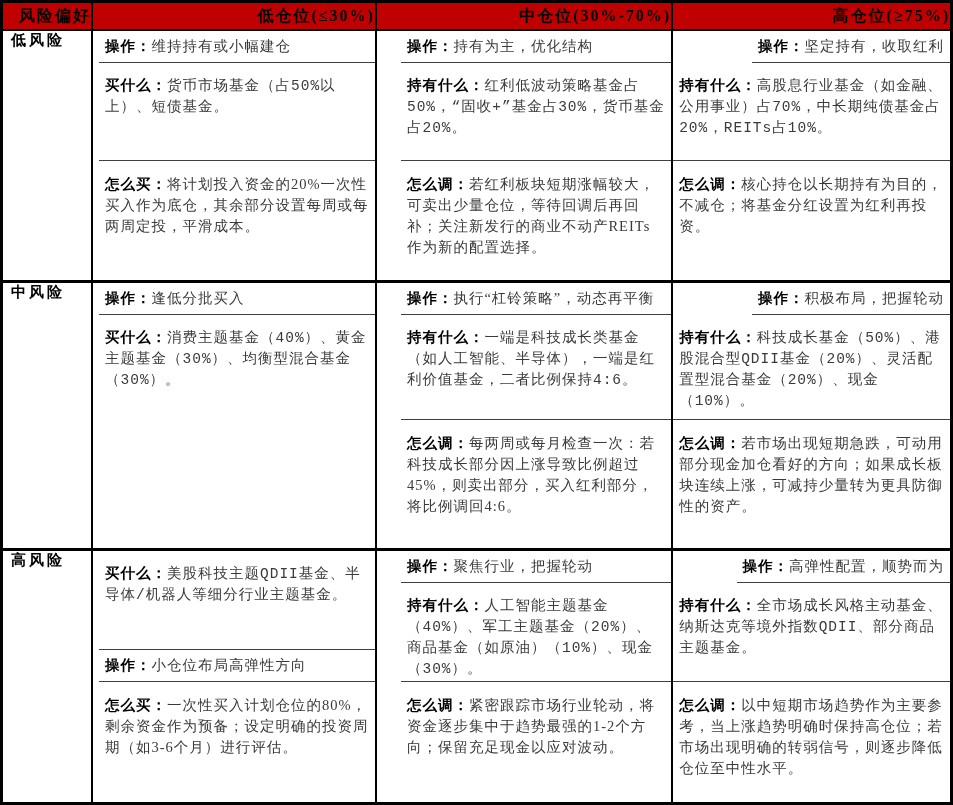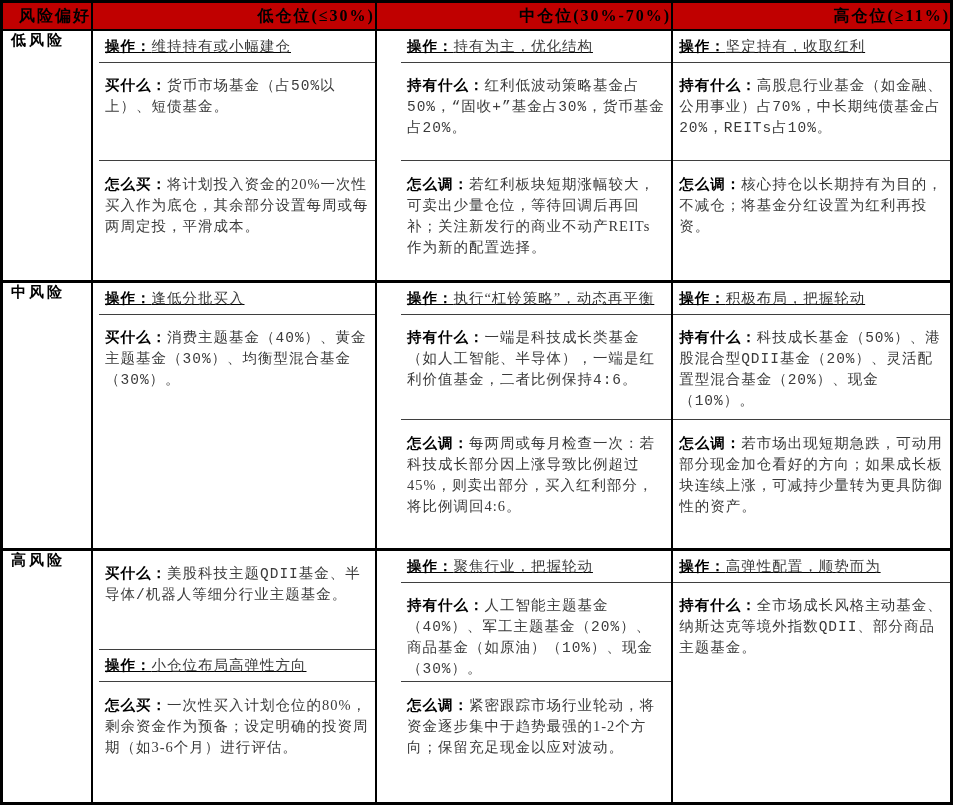--- a/index.html
+++ b/index.html
@@ -31,21 +31,21 @@
   .r3 { flex: 253; }
   .c {
     border-right: 2px solid #000;
     overflow: hidden;
     min-width: 0;
   }
   .c:last-child { border-right: none; }
   .c0 { flex: 0 0 90px; }
   .c1 { flex: 288; margin-left: 6px; }
   .c2 { flex: 282; margin-left: 24px; }
-  .c3 { flex: 289; }
+  .c3 { flex: 289; align-items: flex-end; }
   .hcell {
     display: flex;
     align-items: center;
     justify-content: flex-end;
     font-weight: bold;
     font-size: 16px;
     color: #000;
     letter-spacing: 2px;
     white-space: nowrap;
   }
@@ -64,21 +64,21 @@
   }
   .sec {
     padding: 3px 6px 5px 6px;
     border-bottom: 1px solid #3f3f3f;
     font-size: 14.5px;
     line-height: 21px;
     letter-spacing: 1px;
     overflow: hidden;
   }
   .sec:last-child { border-bottom: none; }
-  .sA { flex: 0 0 auto; padding-top: 5px; text-decoration: underline; }
+  .sA { flex: 0 0 auto; padding-top: 5px; }
   .sB { flex: 100; padding-top: 13px; font-family: Liberation Mono, monospace; }
   .sC { flex: 128; padding-top: 13px; }
   .lb { font-weight: bold; color: #000; }
   .tx { color: #3a3a3a; }
 </style>
 </head>
 <body>
 
 <div class="tbl">
 
@@ -86,21 +86,21 @@
     <div class="c c0 hcell">
         <span>风险偏好</span>
       </div>
     <div class="c c1 hcell">
         <span>低仓位(≤30%)</span>
       </div>
     <div class="c c2 hcell">
         <span>中仓位(30%-70%)</span>
       </div>
     <div class="c c3 hcell">
-        <span>高仓位(≥11%)</span>
+        <span>高仓位(≥75%)</span>
       </div>
   </div>
 
   <div class="row r1">
     <div class="c c0 lblcell">
         <span>低风险</span>
       </div>
 
     <div class="c c1 cell">
       <div class="sec sA"><span class="lb">操作：</span><span class="tx">维持持有或小幅建仓</span></div>
@@ -157,16 +157,17 @@
 
     <div class="c c2 cell">
       <div class="sec sA"><span class="lb">操作：</span><span class="tx">聚焦行业，把握轮动</span></div>
       <div class="sec sB"><span class="lb">持有什么：</span><span class="tx">人工智能主题基金（40%）、军工主题基金（20%）、商品基金（如原油）（10%）、现金（30%）。</span></div>
       <div class="sec sC"><span class="lb">怎么调：</span><span class="tx">紧密跟踪市场行业轮动，将资金逐步集中于趋势最强的1-2个方向；保留充足现金以应对波动。</span></div>
     </div>
 
     <div class="c c3 cell">
       <div class="sec sA"><span class="lb">操作：</span><span class="tx">高弹性配置，顺势而为</span></div>
       <div class="sec sB"><span class="lb">持有什么：</span><span class="tx">全市场成长风格主动基金、纳斯达克等境外指数QDII、部分商品主题基金。</span></div>
+      <div class="sec sC"><span class="lb">怎么调：</span><span class="tx">以中短期市场趋势作为主要参考，当上涨趋势明确时保持高仓位；若市场出现明确的转弱信号，则逐步降低仓位至中性水平。</span></div>
     </div>
   </div>
 
 </div>
 
 </body></html>

